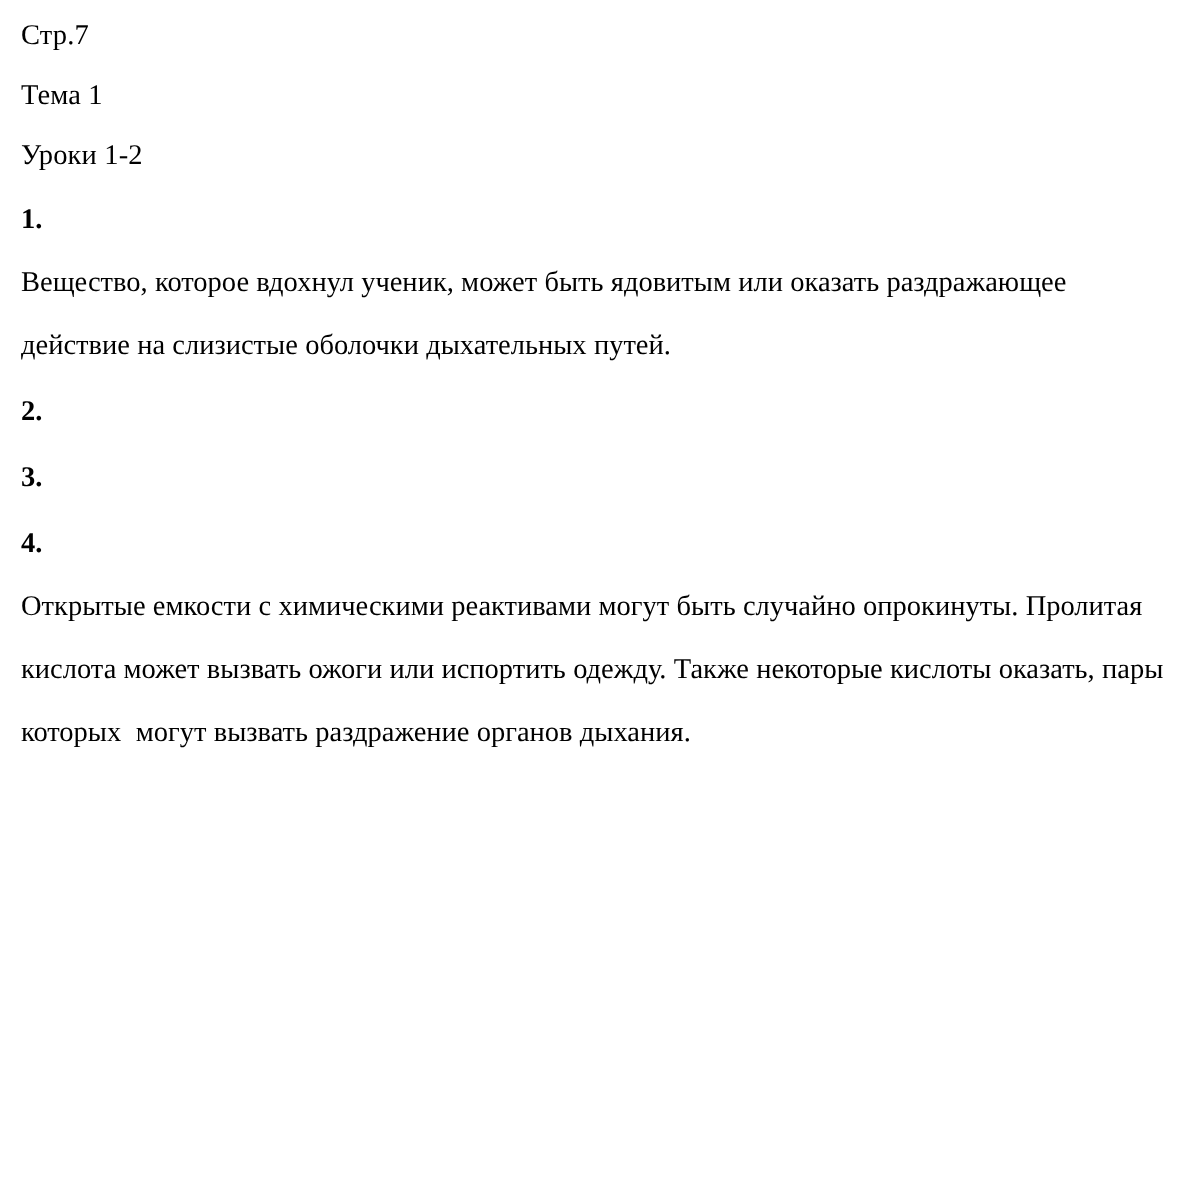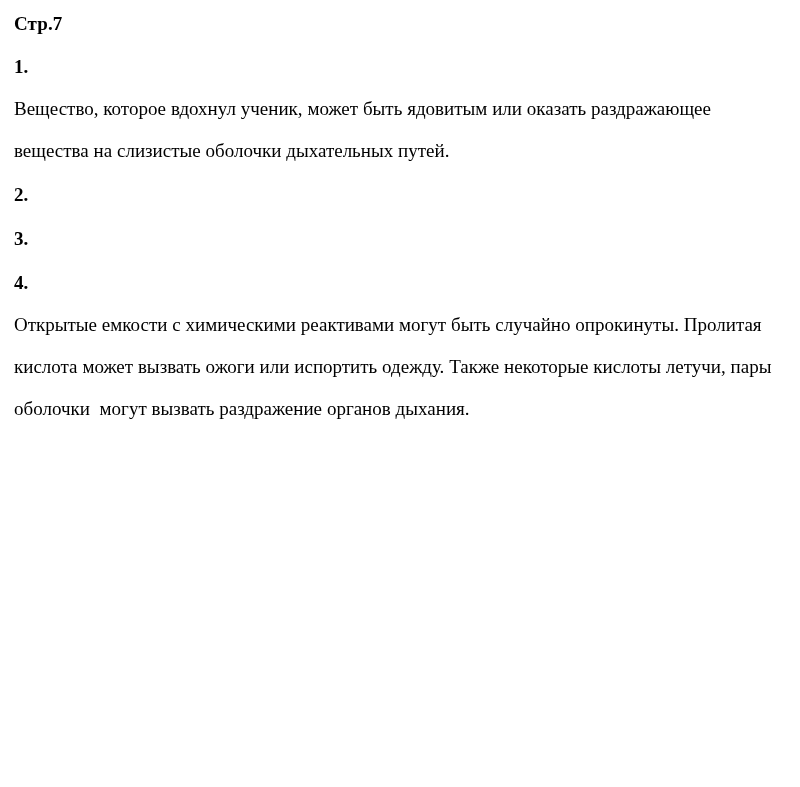--- a/index.html
+++ b/index.html
@@ -24,21 +24,21 @@
     box-sizing: border-box;
     padding: 0;
   }
 
   .content {
     padding: 4px 20px 0 14px;
   }
 
   
   .heading {
-    font-weight: bold;
+    font-weight: normal;
     font-size: 19px;
     line-height: 40px;
     letter-spacing: 0.1px;
     white-space: pre;
   }
 
   
   .item-number {
     font-weight: bold;
     font-size: 19px;
@@ -64,33 +64,35 @@
     padding: 0;
   }
 </style>
 </head>
 <body>
 
 <div class="page">
   <div class="content">
 
     <div class="heading">Стр.7</div>
+    <div class="heading">Тема 1</div>
+    <div class="heading">Уроки 1-2</div>
 
     <div class="item">
       <div class="item-number">1.</div>
-      <div class="paragraph">Вещество, которое вдохнул ученик, может быть ядовитым или оказать раздражающее вещества на слизистые оболочки дыхательных путей.</div>
+      <div class="paragraph">Вещество, которое вдохнул ученик, может быть ядовитым или оказать раздражающее действие на слизистые оболочки дыхательных путей.</div>
     </div>
 
     <div class="item">
       <div class="item-number">2.</div>
     </div>
 
     <div class="item">
       <div class="item-number">3.</div>
     </div>
 
     <div class="item">
       <div class="item-number">4.</div>
-      <div class="paragraph">Открытые емкости с химическими реактивами могут быть случайно опрокинуты. Пролитая кислота может вызвать ожоги или испортить одежду. Также некоторые кислоты летучи, пары оболочки  могут вызвать раздражение органов дыхания.</div>
+      <div class="paragraph">Открытые емкости с химическими реактивами могут быть случайно опрокинуты. Пролитая кислота может вызвать ожоги или испортить одежду. Также некоторые кислоты оказать, пары которых  могут вызвать раздражение органов дыхания.</div>
     </div>
 
   </div>
 </div>
 
 </body></html>

